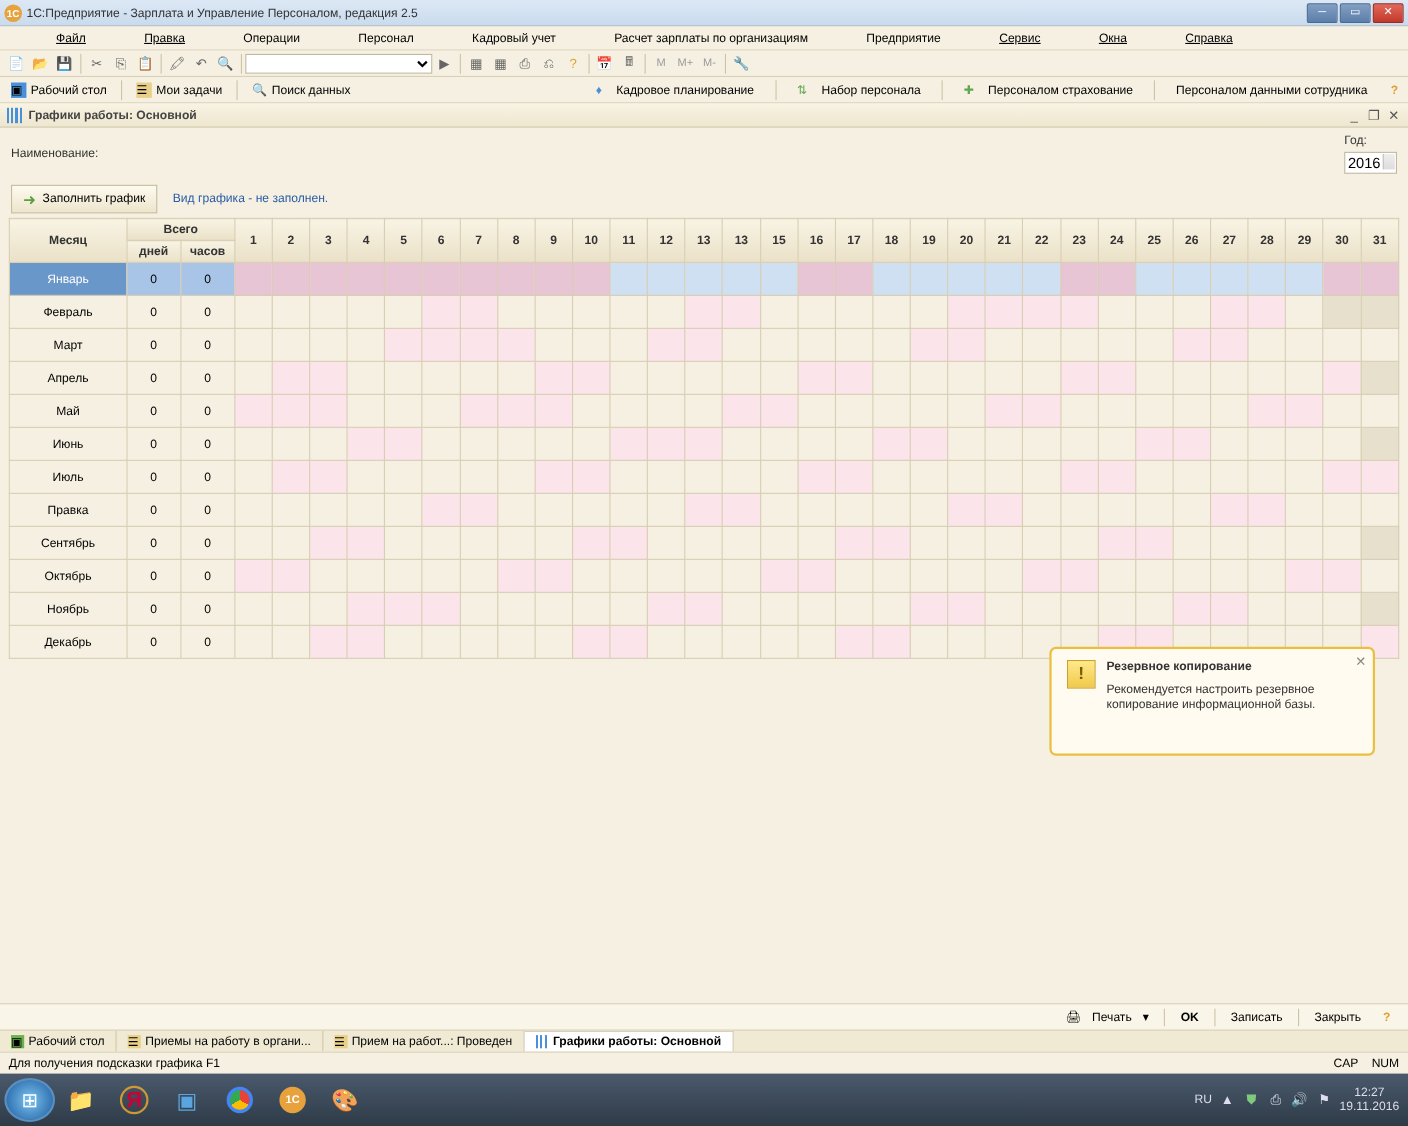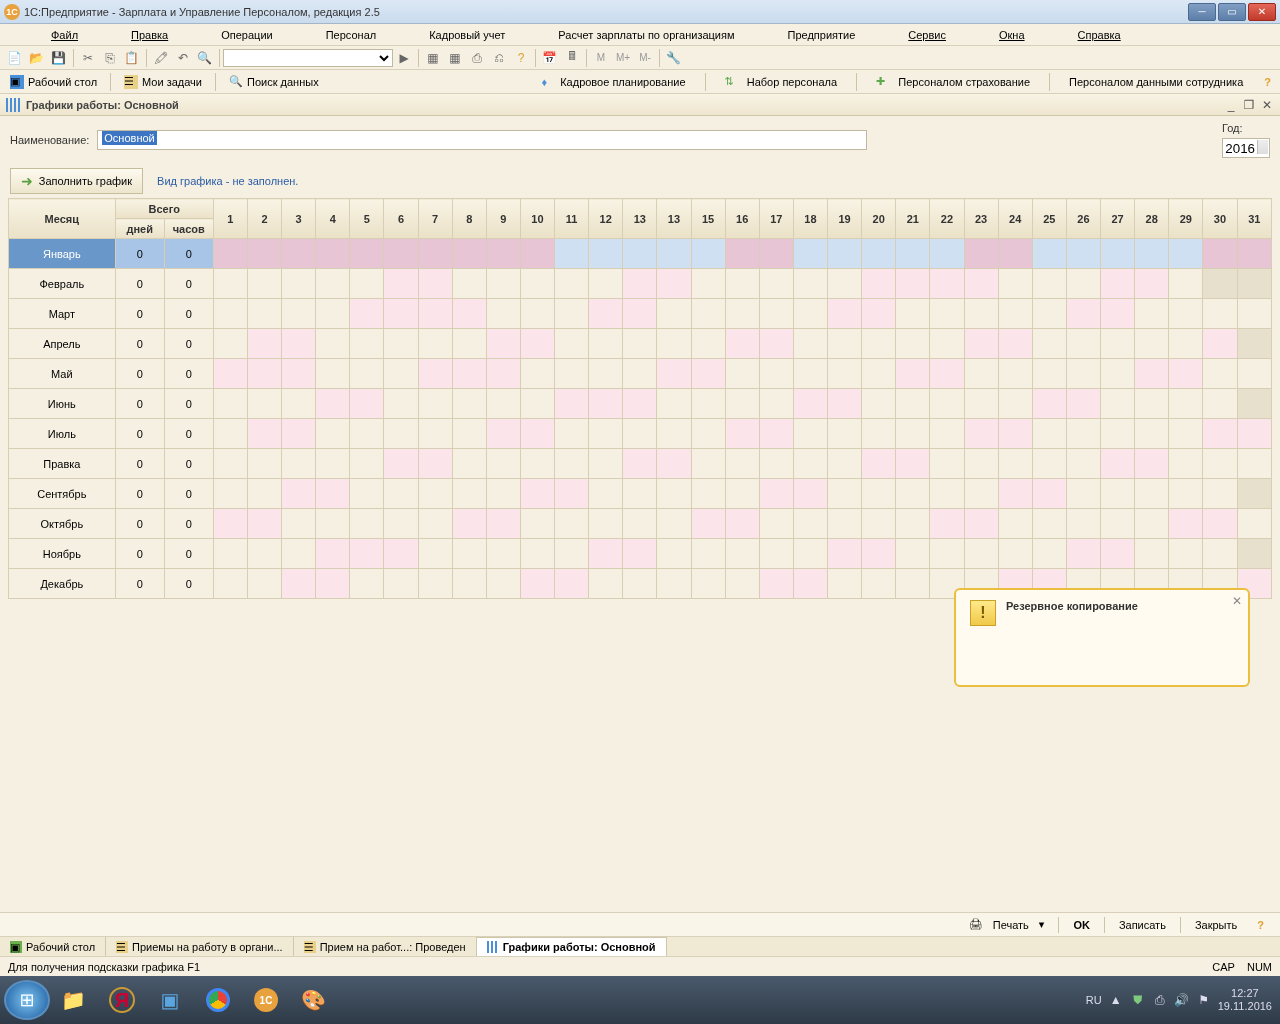--- a/index.html
+++ b/index.html
@@ -211,21 +211,20 @@
   <span class="doc-title">Графики работы: Основной</span>
   <div class="win-ctl">
     <span>_</span>
     <span>❐</span>
     <span>✕</span>
   </div>
 </div>
 
 <div class="form-row">
   <label>Наименование:</label>
-  <div class="nameinp" style="flex:0 0 770px; height:20px; border:1px solid #c0b89f; padding:1px 4px; background:#fff;"><span class="selected-text">Основной</span></div>
   <div class="year-box">
     <label>Год:</label>
     <div class="year-spinner"><input value="2016" style=""></div>
   </div>
 </div>
 
 <div class="action-row">
   <div class="fill-btn">
     <span class="arrow">➜</span>
     <span>Заполнить график</span>
@@ -746,20 +745,21 @@
           <td class="pink"></td>
         </tr>
       </tbody>
 </table>
 </div>
 
 <div class="notif">
   <span class="nclose">✕</span>
   <div class="warn-ic">!</div>
   <div class="ntitle">Резервное копирование</div>
+  <div class="nbody">Рекомендуется настроить резервное копирование информационной базы.</div>
 </div>
 
 <div class="bottom-actions">
   <span>🖨 <span>Печать</span> ▾</span>
   <div class="sep"></div>
   <span class="ok">OK</span>
   <div class="sep"></div>
   <span>Записать</span>
   <div class="sep"></div>
   <span>Закрыть</span>

